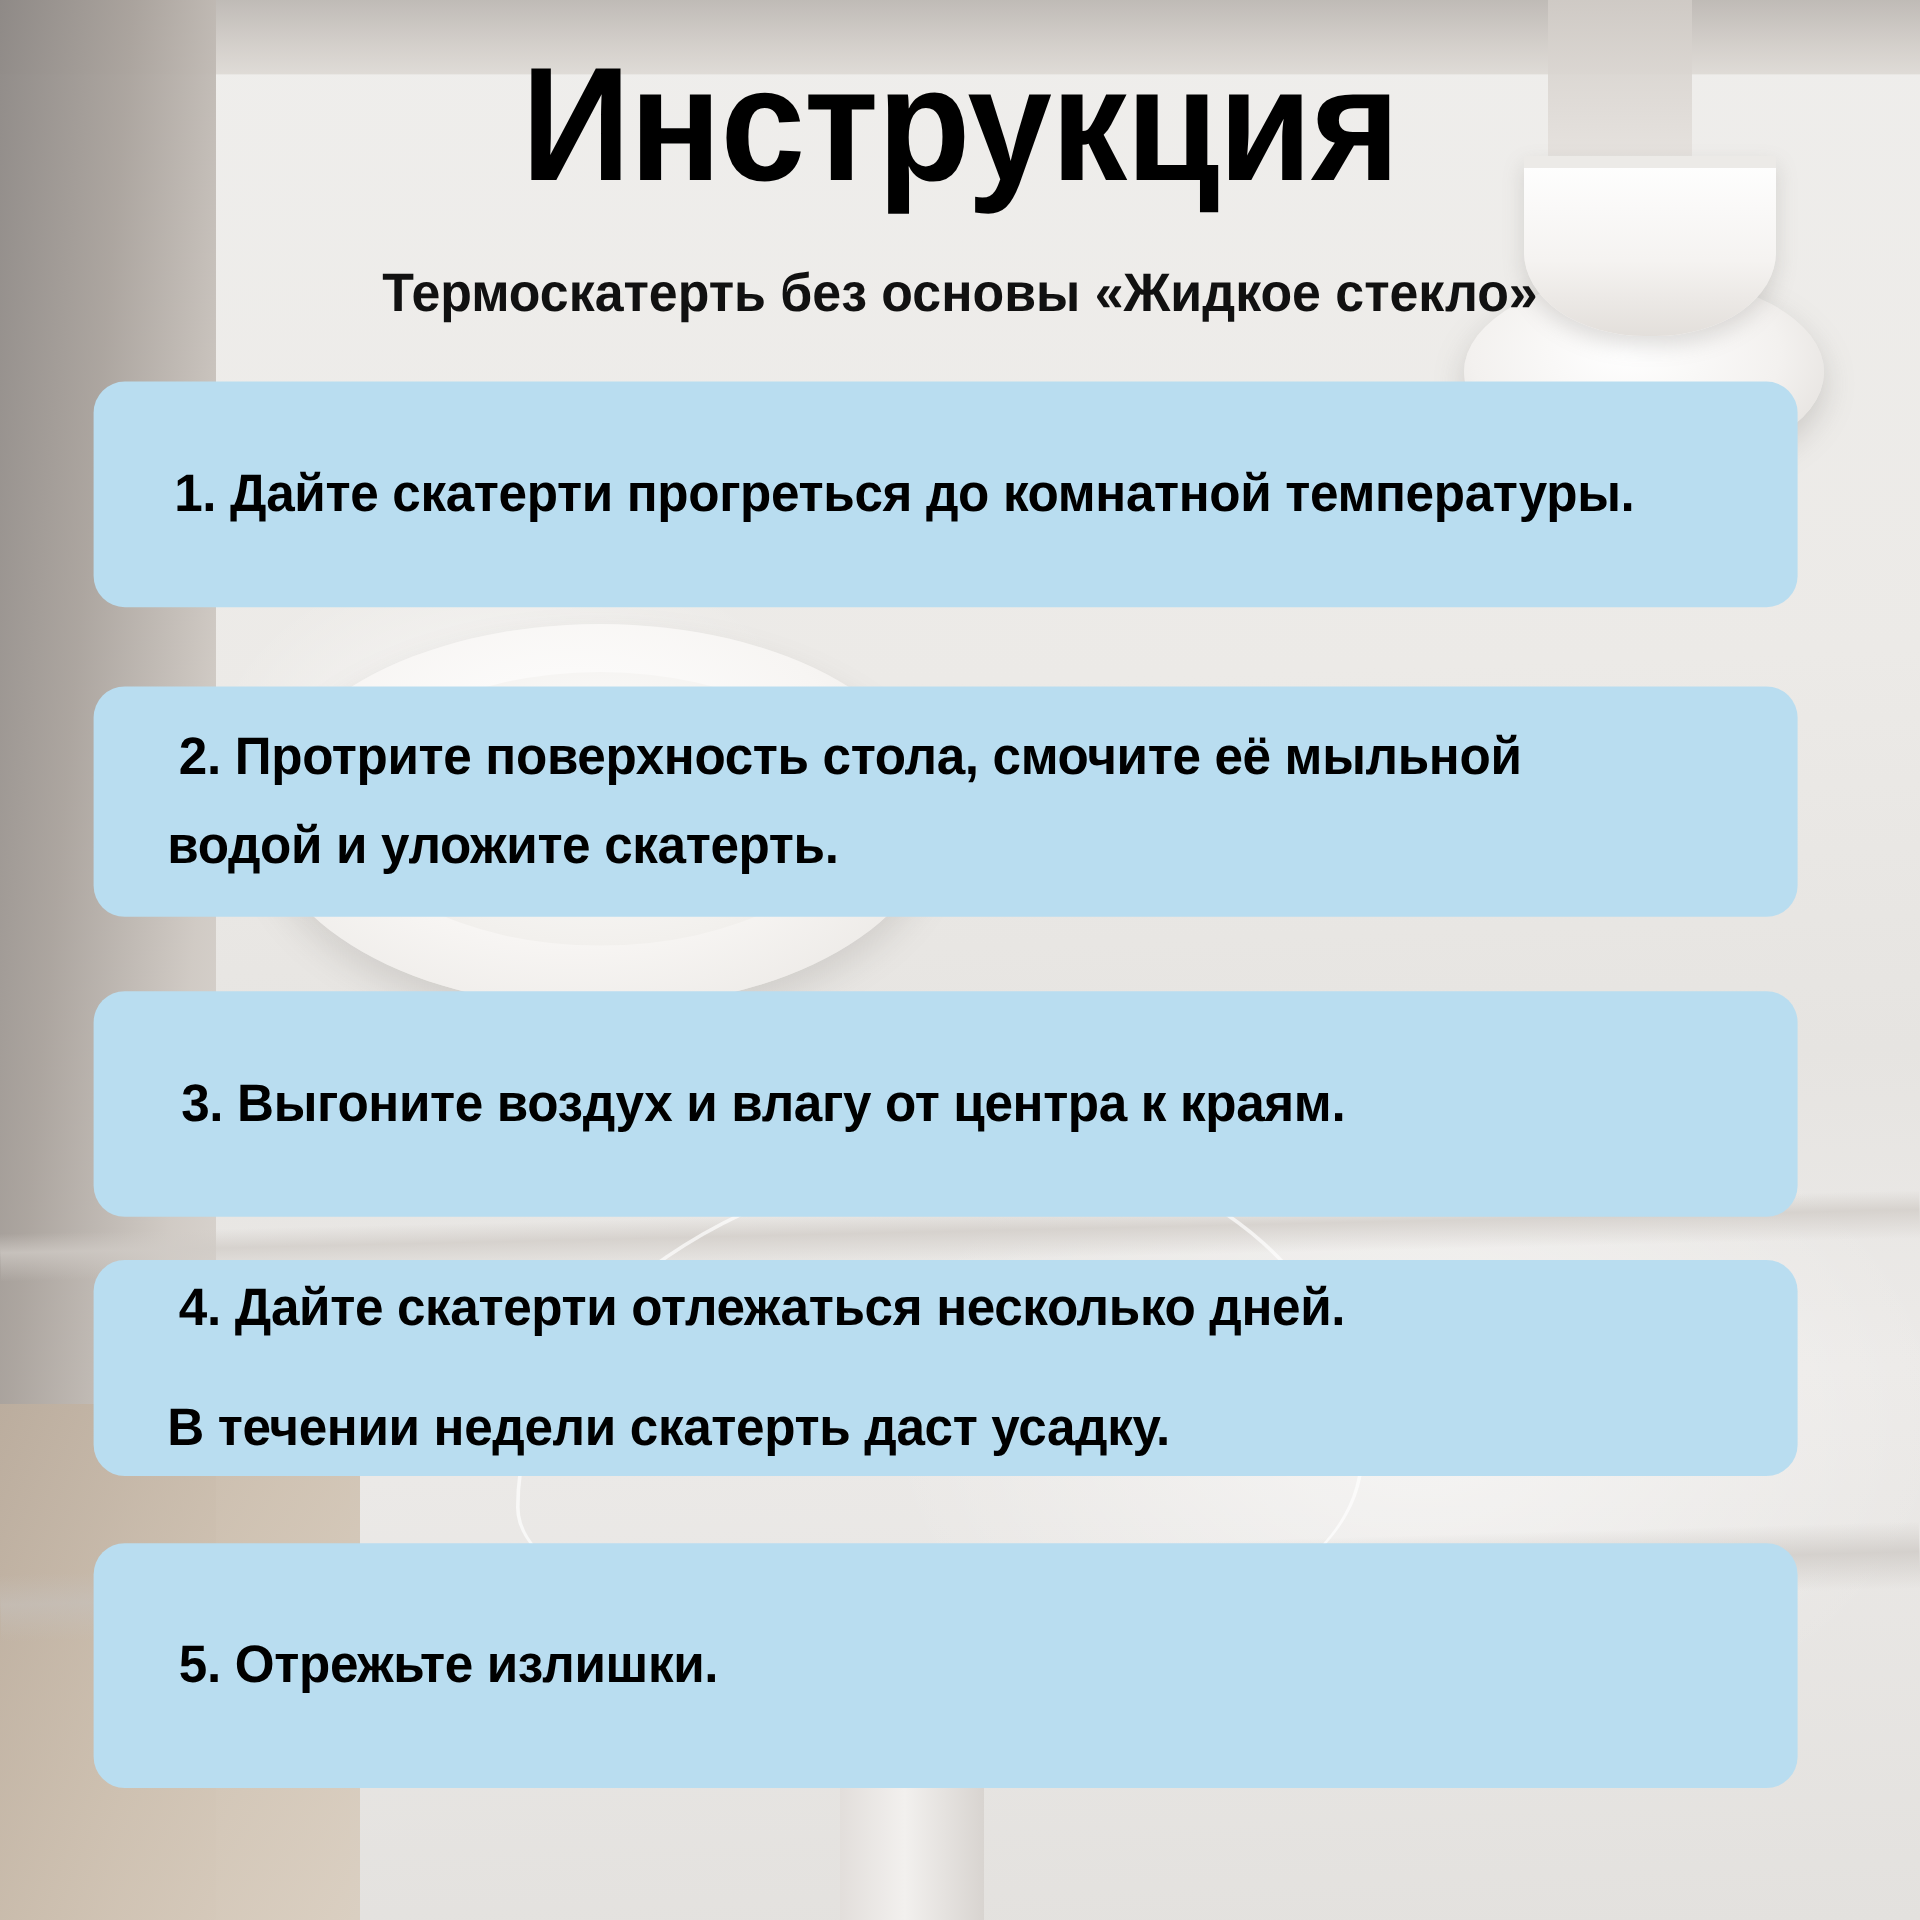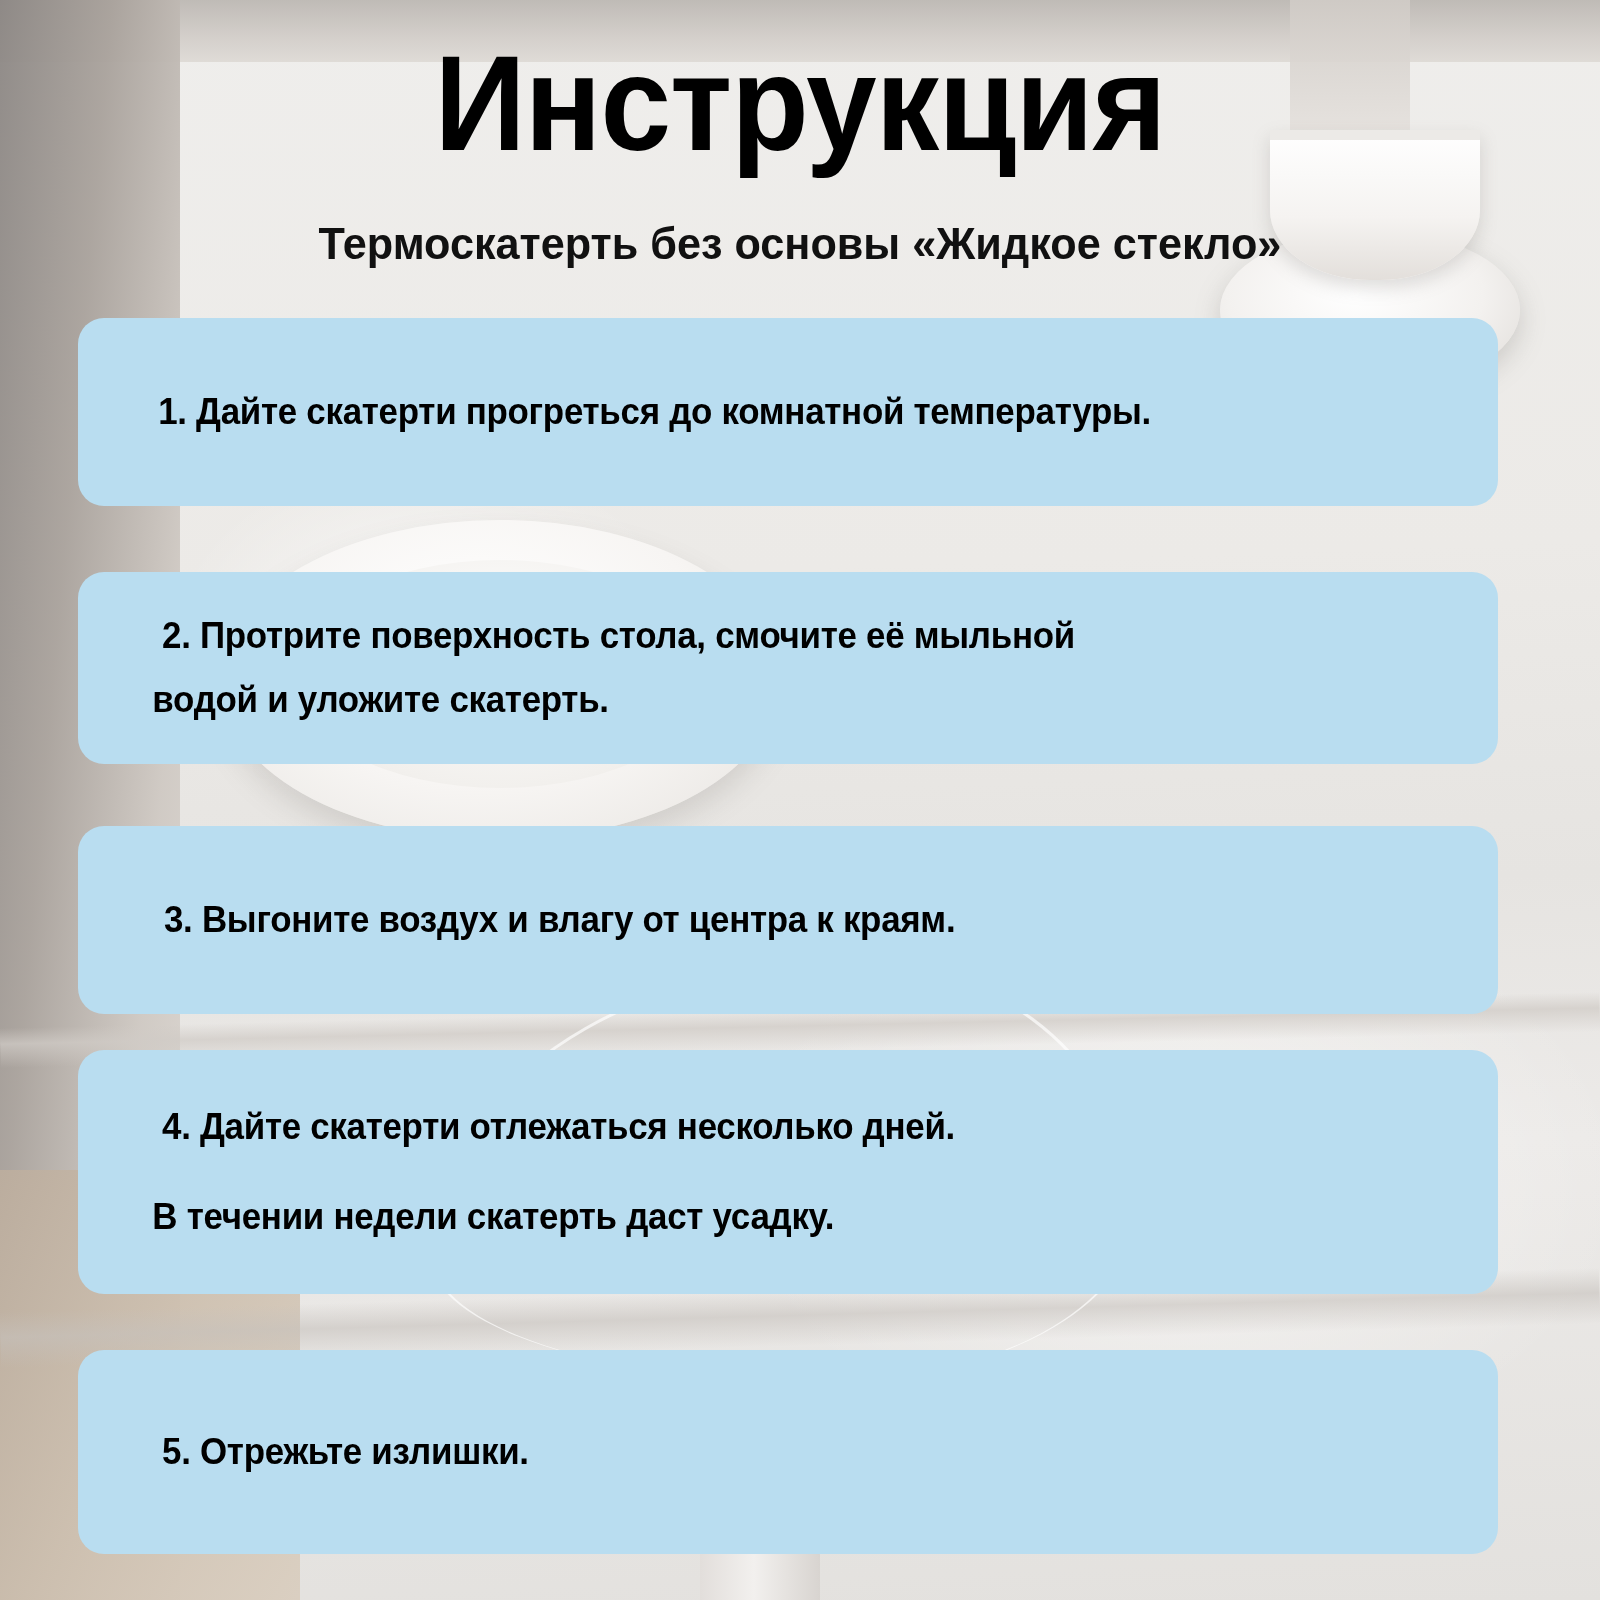--- a/index.html
+++ b/index.html
@@ -168,50 +168,50 @@
     position: absolute;
     top: 318px;
     left: 78px;
     width: 1420px;
   }
 
   .step {
     background: #b9ddf0;
     border-radius: 26px;
     box-sizing: border-box;
-    padding: 0 53px;
+    padding: 0 40px;
     display: flex;
     align-items: flex-start;
     flex-direction: column;
     justify-content: center;
     color: #000000;
     font-weight: 700;
     font-family: "Liberation Sans", sans-serif;
-    font-size: 36px;
+    font-size: 44px;
     line-height: 1.28;
     letter-spacing: -0.3px;
   }
 
   .step .line {
     white-space: pre;
     transform: scaleX(0.97);
     transform-origin: left center;
   }
 
   .step-1 { height: 188px; margin-bottom: 66px; padding-top: 0; }
   .step-1 .line { padding-left: 28px; }
 
   .step-2 { height: 192px; margin-bottom: 62px; gap: 17px; }
   .step-2 .line { padding-left: 32px; }
   .step-2 .line2 { padding-left: 22px; }
 
   .step-3 { height: 188px; margin-bottom: 36px; }
   .step-3 .line { padding-left: 34px; }
 
-  .step-4 { height: 244px; margin-bottom: 56px; gap: 44px; }
+  .step-4 { height: 180px; margin-bottom: 56px; gap: 44px; }
   .step-4 .line { padding-left: 32px; }
   .step-4 .line2 { padding-left: 22px; }
 
   .step-5 { height: 204px; }
   .step-5 .line { padding-left: 32px; }
 </style>
 </head>
 <body>
 
 <div class="poster">

